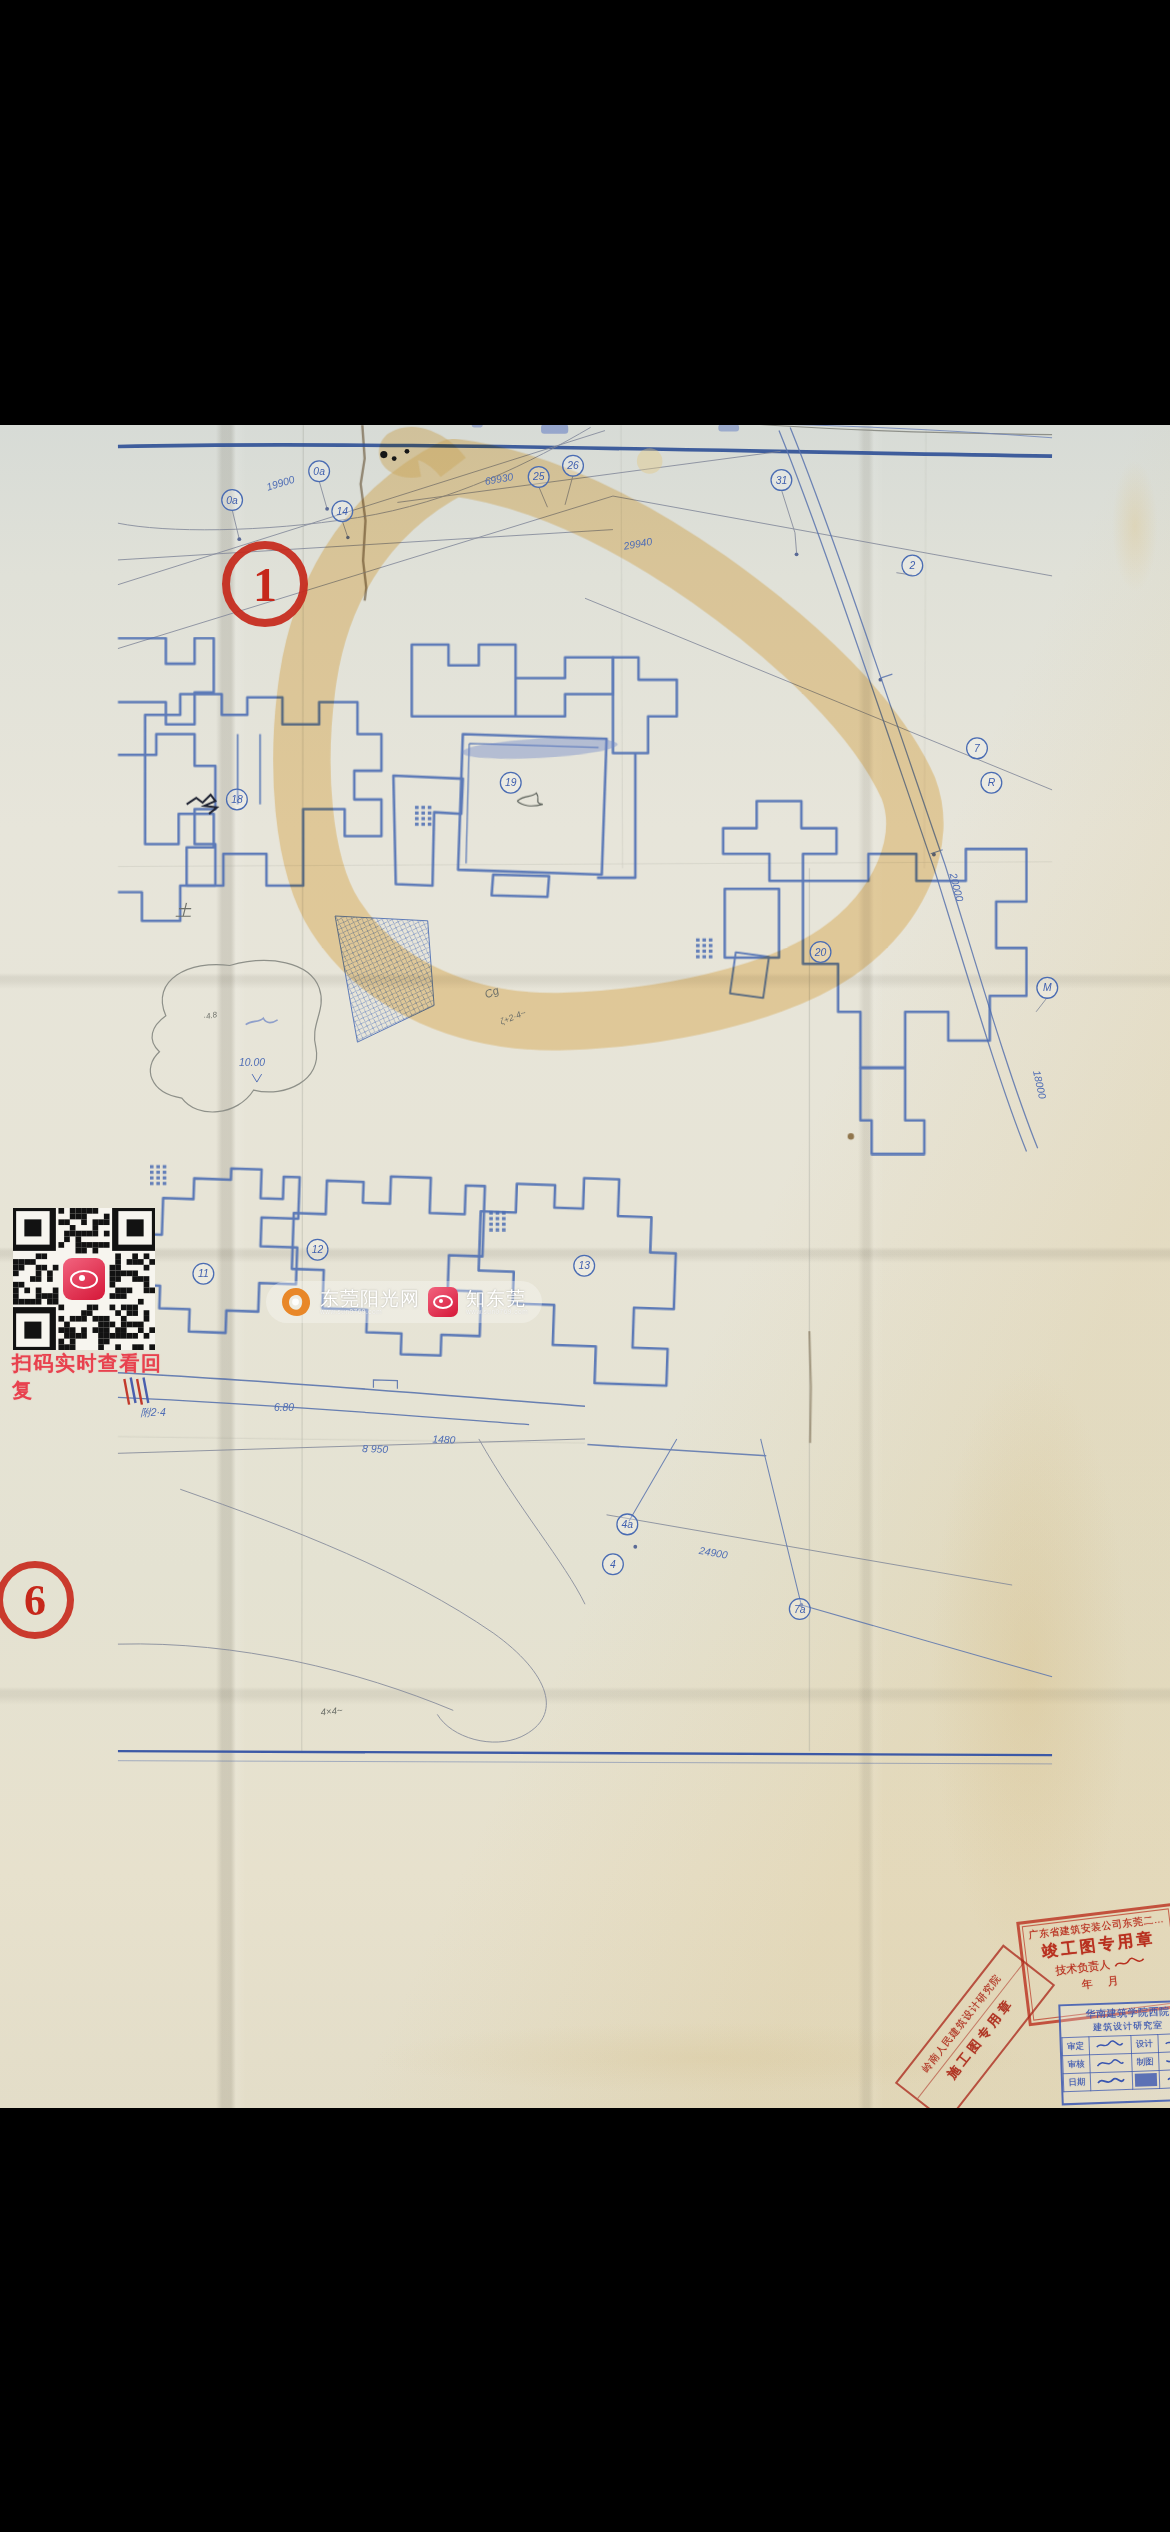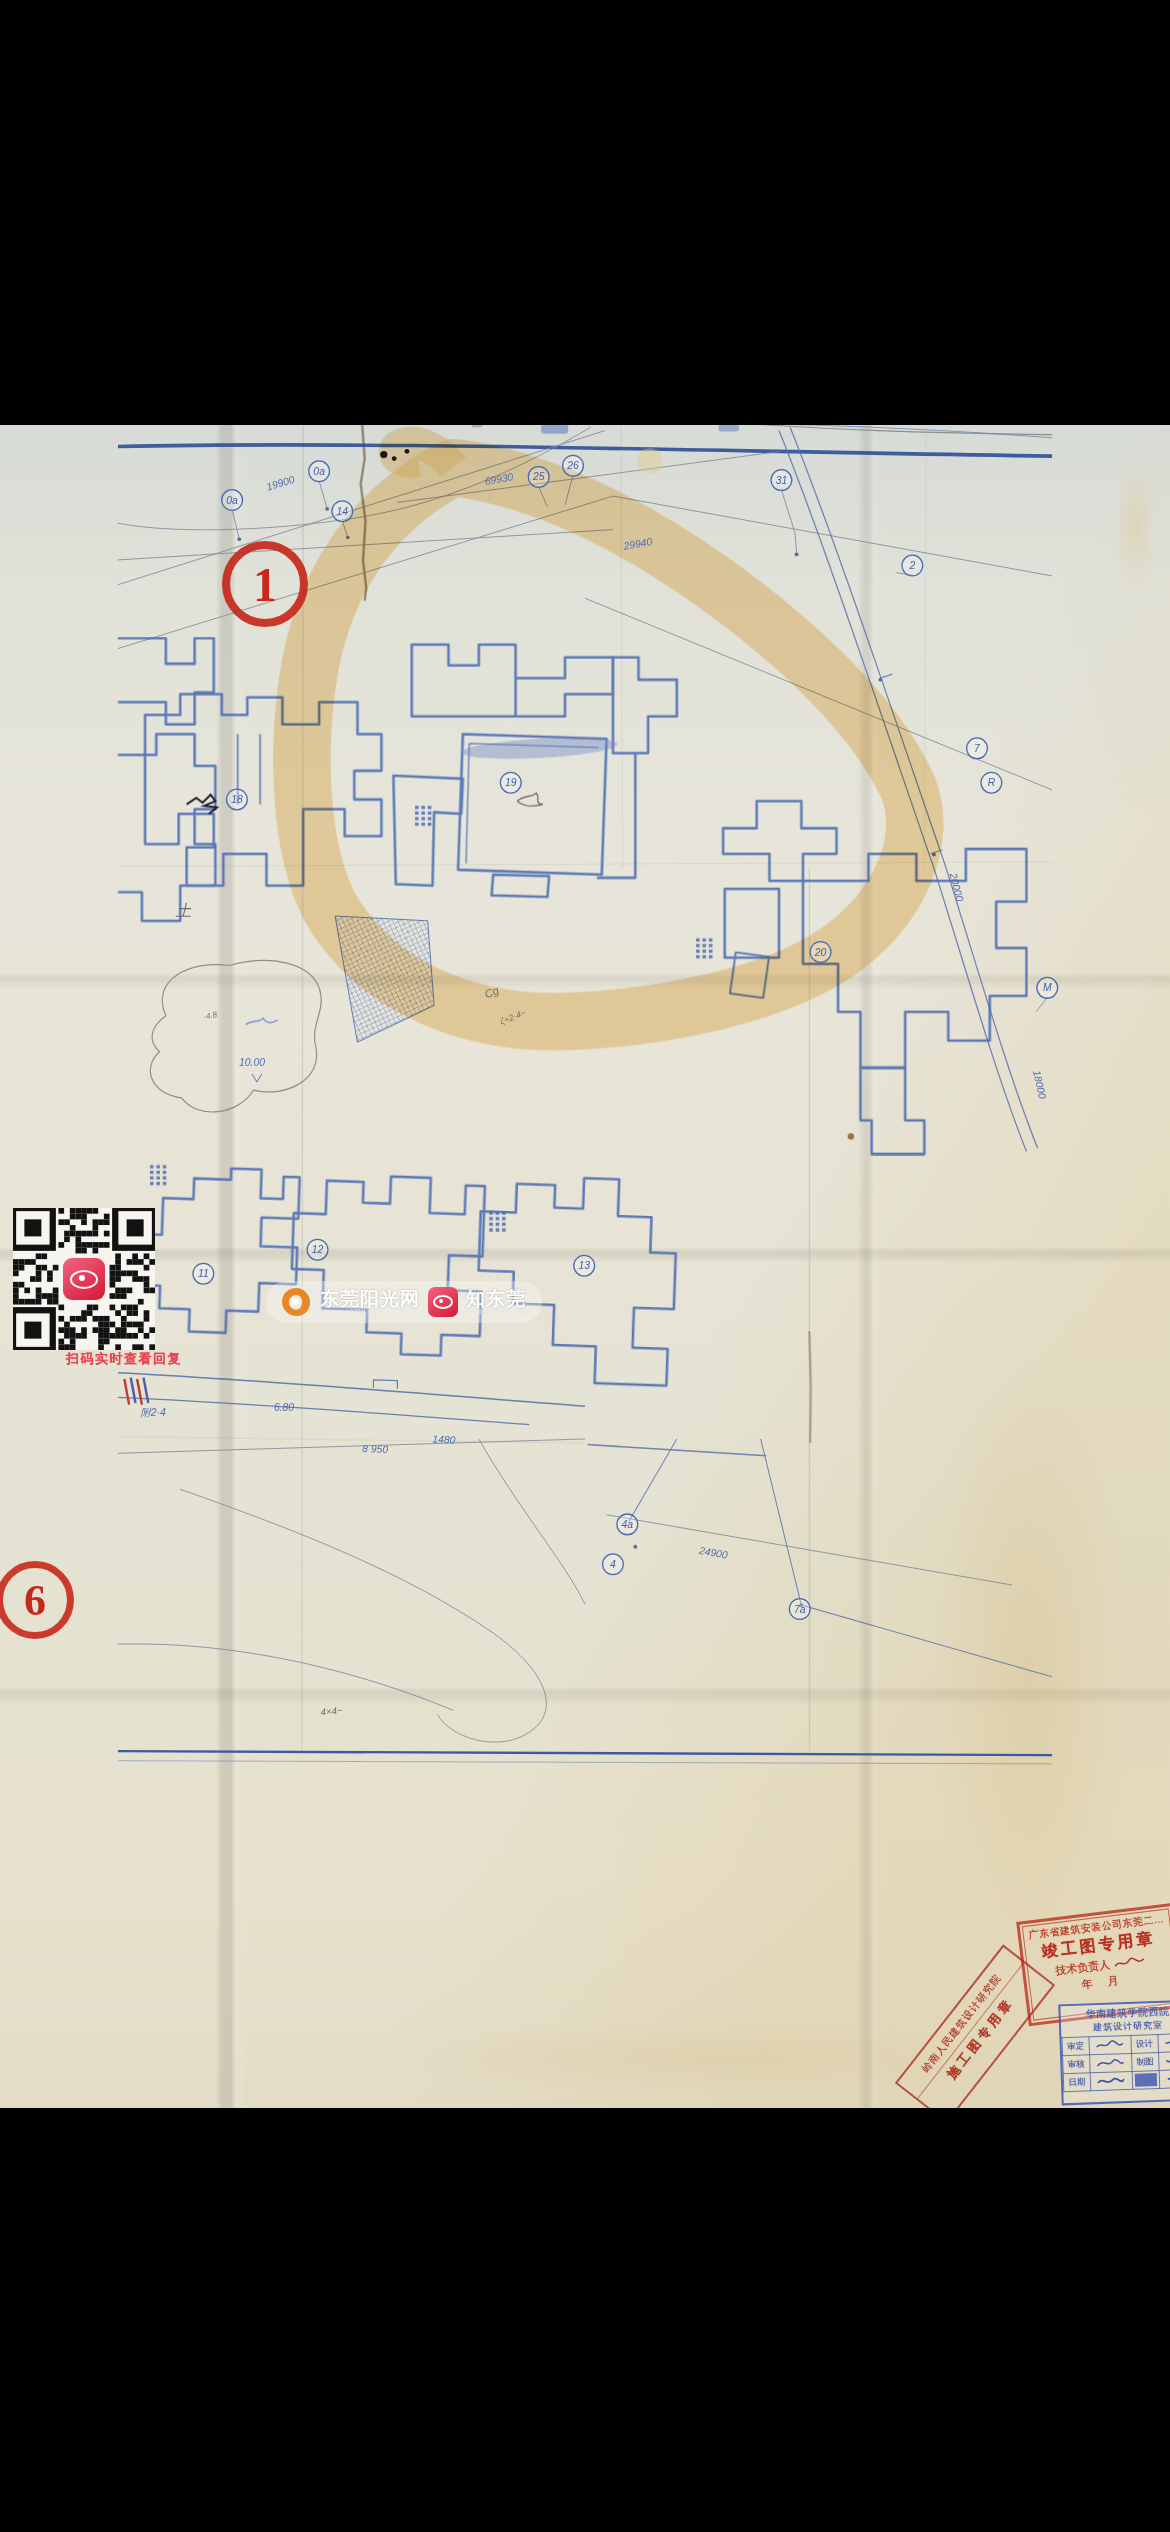--- a/index.html
+++ b/index.html
@@ -23,24 +23,24 @@
      font-family:"Liberation Serif",serif;font-weight:bold;color:#c6281b;}
   .ring1{left:222px;top:116px;width:70px;height:70px;border:8px solid rgba(198,40,27,.92);font-size:48px;}
   .ring6{left:-4px;top:1136px;width:64px;height:64px;border:7px solid rgba(198,40,27,.90);font-size:44px;}
   .qr{position:absolute;left:13px;top:783px;width:142px;height:142px;background:#f7f5ef;}
   .qr svg{position:absolute;left:0;top:0;}
   .qr-icon{position:absolute;left:50px;top:50px;width:42px;height:42px;border-radius:9px;
      background:linear-gradient(145deg,#f2647f,#d51738);display:flex;align-items:center;justify-content:center;}
   .eye{width:24px;height:15px;border:2.5px solid #fff;border-radius:50%;position:relative;}
   .eye::after{content:"";position:absolute;left:7px;top:3px;width:6px;height:6px;border-radius:50%;background:#fff;}
   .qr-caption{position:absolute;left:12px;top:925px;width:170px;color:#e8414e;
-     font-weight:bold;font-size:13px;letter-spacing:1.5px;text-shadow:0 0 1px rgba(232,65,78,.5);text-align:right;}
+     font-weight:bold;font-size:20px;letter-spacing:1.5px;text-shadow:0 0 1px rgba(232,65,78,.5);}
   .wm{position:absolute;left:266px;top:856px;height:42px;padding:0 14px;border-radius:21px;
      background:rgba(252,252,248,.34);display:flex;align-items:center;gap:8px;}
-  .wm .bt{color:#fff;font-weight:bold;font-size:19px;line-height:19px;letter-spacing:1px;
+  .wm .bt{color:#fff;font-weight:normal;font-size:19px;line-height:19px;letter-spacing:1px;
      text-shadow:0 0 2px rgba(110,110,100,.55);}
   .wm .sub{color:rgba(255,255,255,.9);font-size:6.5px;letter-spacing:.5px;text-shadow:0 0 1px rgba(110,110,100,.4);}
   .wm-icon{width:30px;height:30px;border-radius:7px;background:linear-gradient(145deg,#f2647f,#d51738);
      display:flex;align-items:center;justify-content:center;flex:none;}
   .wm-icon .eye{width:16px;height:10px;border-width:2px;}
   .wm-icon .eye::after{left:4px;top:1.5px;width:4px;height:4px;}
   .stamp1{position:absolute;left:1022px;top:1487px;width:152px;height:99px;transform:rotate(-7deg);
      border:3px solid rgba(186,48,30,.8);color:#b8301f;text-align:center;
      text-shadow:0 0 1px rgba(184,48,30,.65);}
   .stamp1::before{content:"";position:absolute;inset:2px;border:1.5px solid rgba(186,48,30,.7);}

